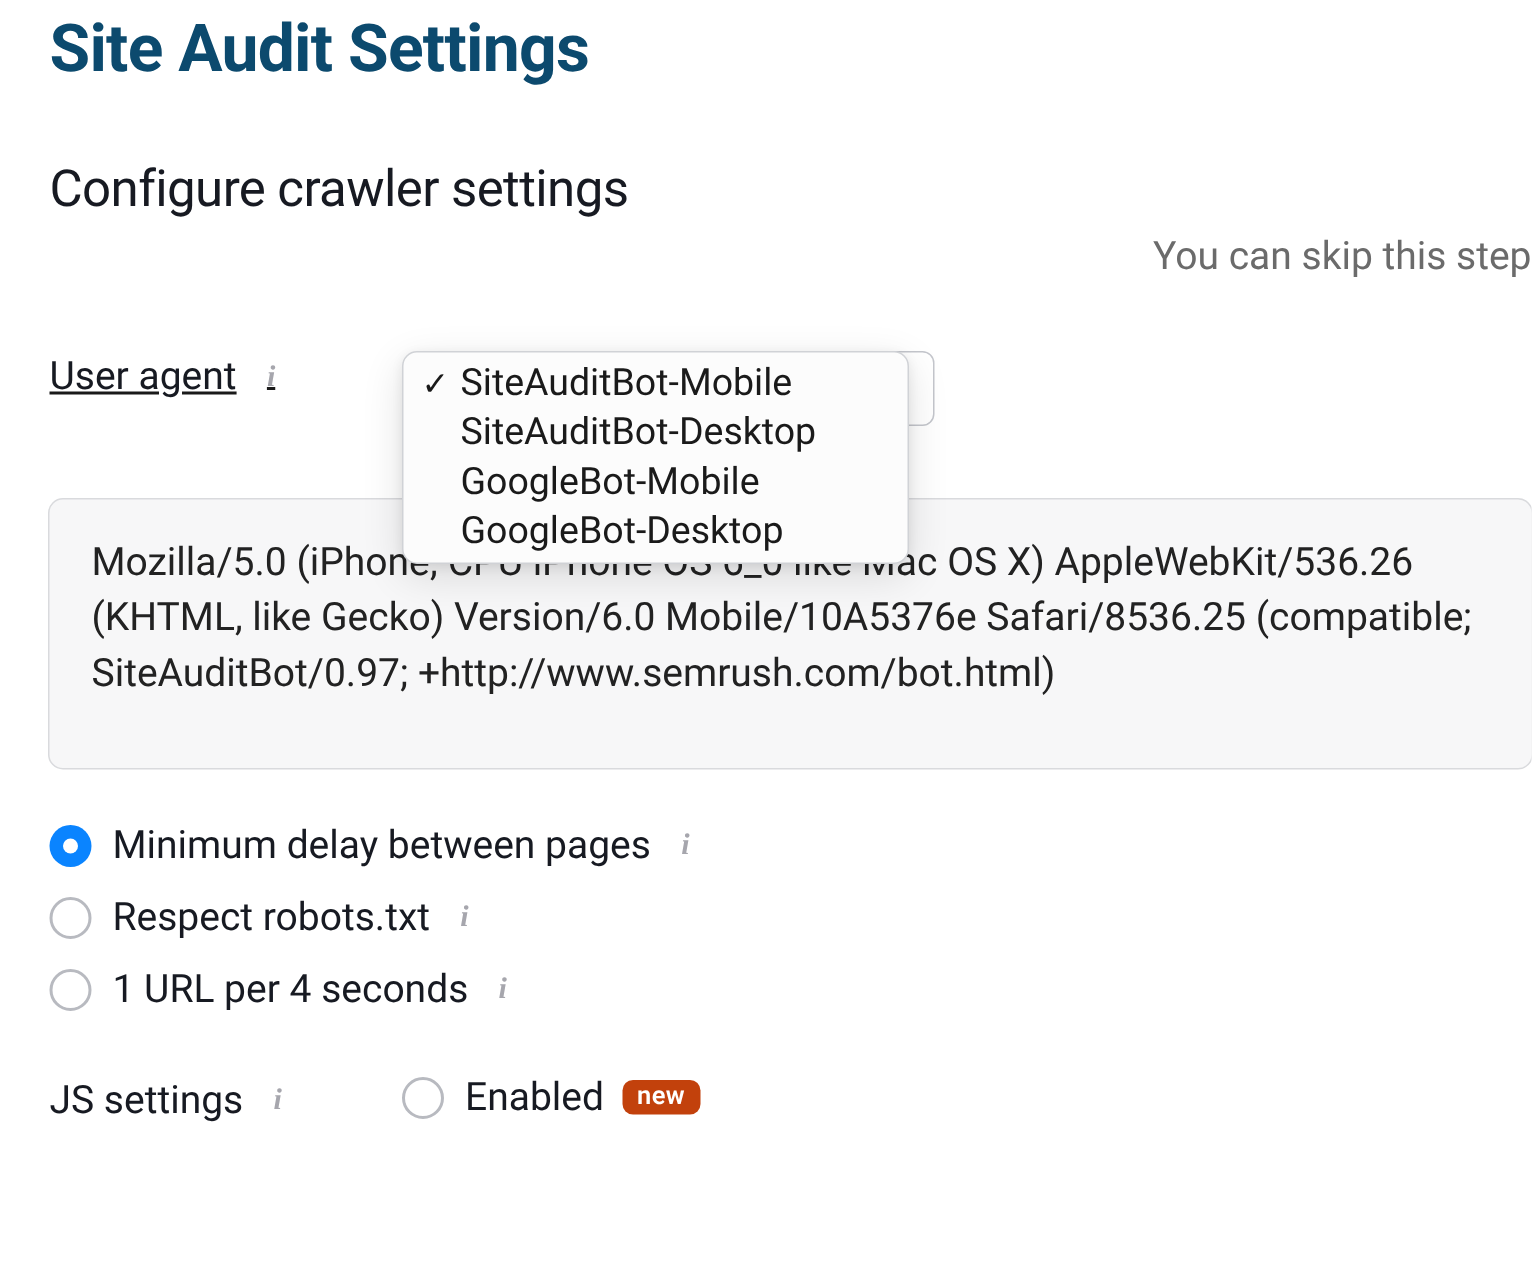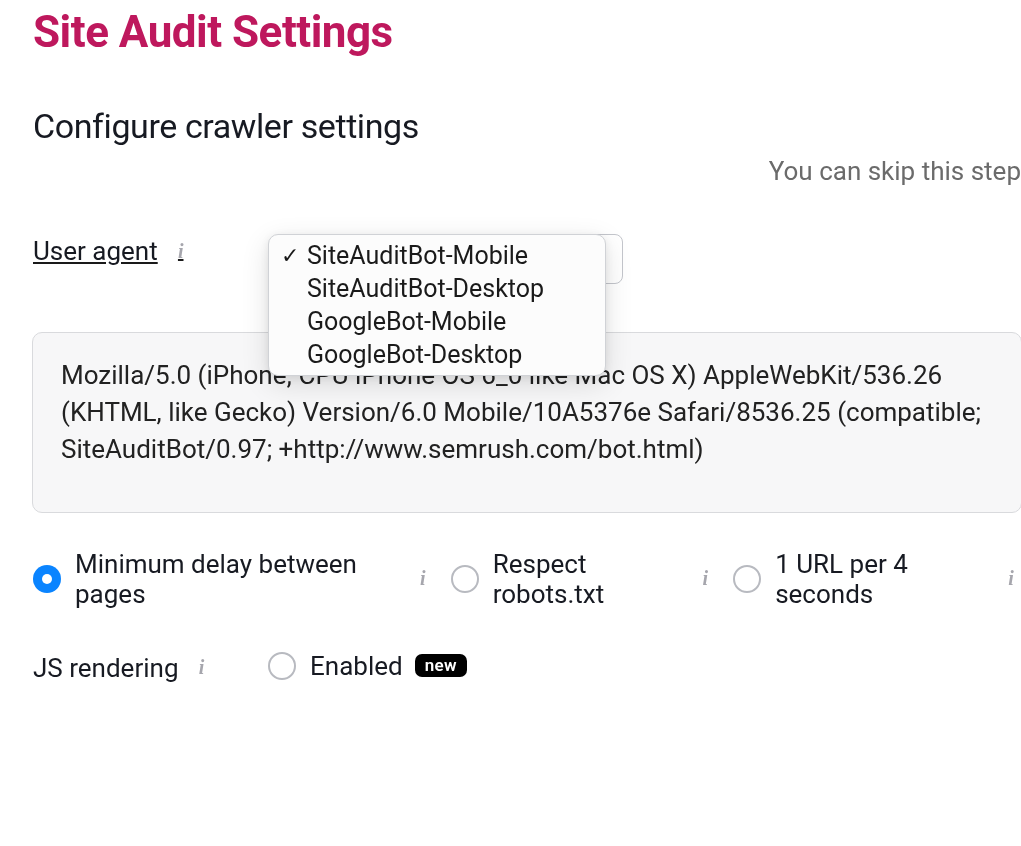--- a/index.html
+++ b/index.html
@@ -14,21 +14,21 @@
       padding: 0;
       width: 1021px;
       overflow: hidden;
     }
     .container {
       padding: 0 0 0 33px;
     }
     .page-title {
       font-size: 44px;
       font-weight: 700;
-      color: #be185d;
+      color: #0c4a6e;
       letter-spacing: -0.5px;
       margin-top: 6px;
       margin-bottom: 48px;
     }
     .section-title {
       font-size: 34px;
       font-weight: 400;
       color: #171a22;
       letter-spacing: -0.4px;
       margin-bottom: 10px;
@@ -121,21 +121,21 @@
       background: #f7f7f8;
       padding: 24px 28px 44px 28px;
       font-size: 26px;
       line-height: 1.42;
       color: #222;
       word-break: break-word;
       width: 990px;
     }
     .radio-group {
       display: flex;
-      flex-direction: row;
+      flex-direction: column;
       gap: 18px;
     }
     .radio-item {
       display: flex;
       align-items: center;
       gap: 14px;
       cursor: pointer;
     }
     .radio-circle {
       width: 28px;
@@ -165,21 +165,21 @@
       font-size: 26px;
       color: #171a22;
       display: flex;
       align-items: center;
       gap: 12px;
     }
     .badge-new {
       display: inline-flex;
       align-items: center;
       justify-content: center;
-      background: #000000;
+      background: #c2410c;
       color: #fff;
       font-size: 17px;
       font-weight: 600;
       padding: 1px 10px 2px 10px;
       border-radius: 7px;
       letter-spacing: 0.3px;
     }
     .user-agent-row {
       position: relative;
       margin-bottom: 36px;
@@ -255,21 +255,21 @@
           </span>
         </div>
       </div>
     </div>
   </div>
 
   <div style="height:14px"></div>
 
   <div class="form-row">
     <div class="form-label">
-      <span>JS rendering</span>
+      <span>JS settings</span>
       <span class="info-icon">i</span>
     </div>
     <div class="form-control">
       <div class="radio-group">
         <div class="radio-item">
           <span class="radio-circle"></span>
           <span class="radio-label">
             <span>Enabled</span>
             <span class="badge-new">new</span>
           </span>

